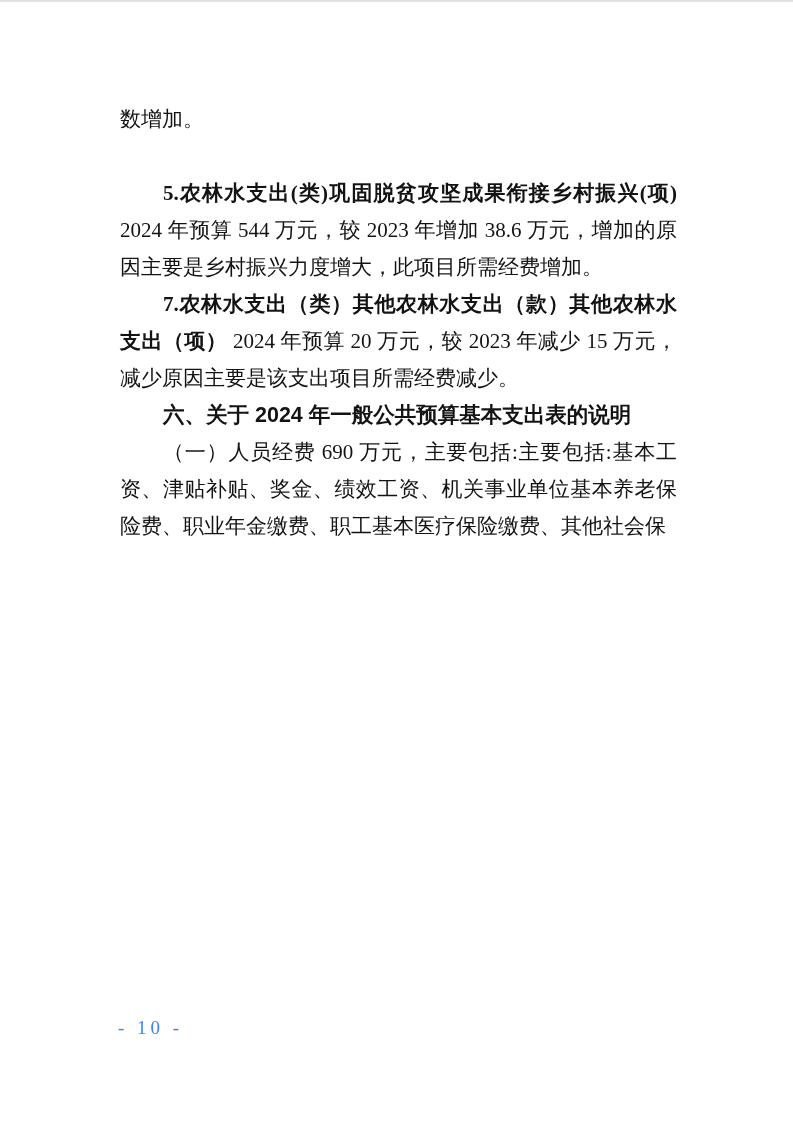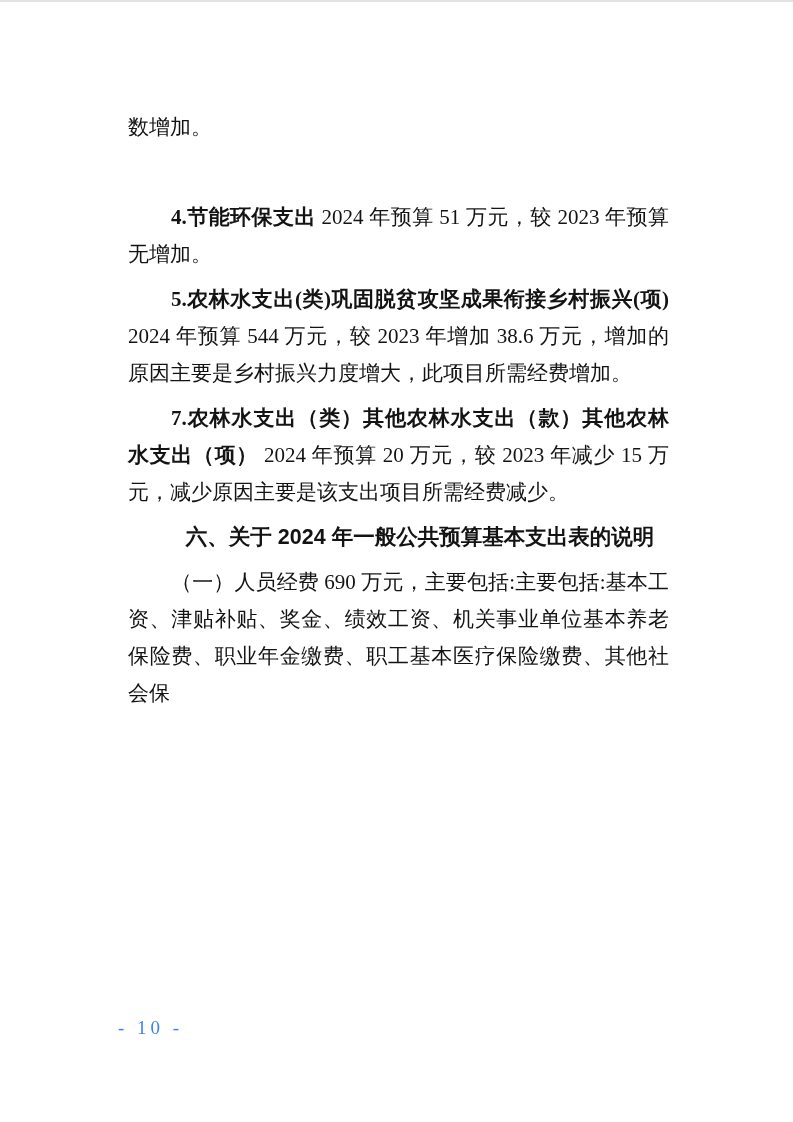--- a/index.html
+++ b/index.html
@@ -18,36 +18,36 @@
     font-family: "Liberation Serif", "DejaVu Serif", serif;
     color: #131313;
   }
   .doc-body {
     position: absolute;
     left: 120px;
     top: 99px;
     width: 557px;
   }
   .para {
-    margin: 8px;
+    margin: 0;
     font-size: 21px;
     line-height: 37px;
     text-align: justify;
     text-justify: inter-ideograph;
     font-family: "Liberation Serif", "DejaVu Serif", serif;
     color: #131313;
   }
   .para.indent {
     text-indent: 43px;
   }
   .para.heading {
     font-family: "Liberation Sans", "DejaVu Sans", sans-serif;
     font-weight: 700;
     font-size: 21.5px;
-    text-align: center;
+    text-align: left;
   }
   .blank-line {
     height: 37px;
   }
   .run-bold {
     font-weight: 700;
   }
   .page-number {
     position: absolute;
     left: 118px;
@@ -60,21 +60,20 @@
   }
 </style>
 </head>
 <body>
 
 <div class="page">
 
   <div class="doc-body" id="doc-body">
       <p class="para"><span class="run">数增加。</span></p>
       <div class="blank-line"></div>
-      <p class="para indent"><span class="run-bold">4.节能环保支出</span><span class="run"> 2024 年预算 51 万元，较 2023 年预算无增加。</span></p>
       <p class="para indent"><span class="run-bold">5.农林水支出(类)巩固脱贫攻坚成果衔接乡村振兴(项)</span><span class="run"> 2024 年预算 544 万元，较 2023 年增加 38.6 万元，增加的原因主要是乡村振兴力度增大，此项目所需经费增加。</span></p>
       <p class="para indent"><span class="run-bold">7.农林水支出（类）其他农林水支出（款）其他农林水支出（项）</span><span class="run"> 2024 年预算 20 万元，较 2023 年减少 15 万元，减少原因主要是该支出项目所需经费减少。</span></p>
       <p class="para indent heading"><span class="run-bold">六、关于 2024 年一般公共预算基本支出表的说明</span></p>
       <p class="para indent"><span class="run">（一）人员经费 690 万元，主要包括:主要包括:基本工资、津贴补贴、奖金、绩效工资、机关事业单位基本养老保险费、职业年金缴费、职工基本医疗保险缴费、其他社会保</span></p>
     </div>
 
   <div class="page-number">- 10 -</div>
 
 </div>
 

